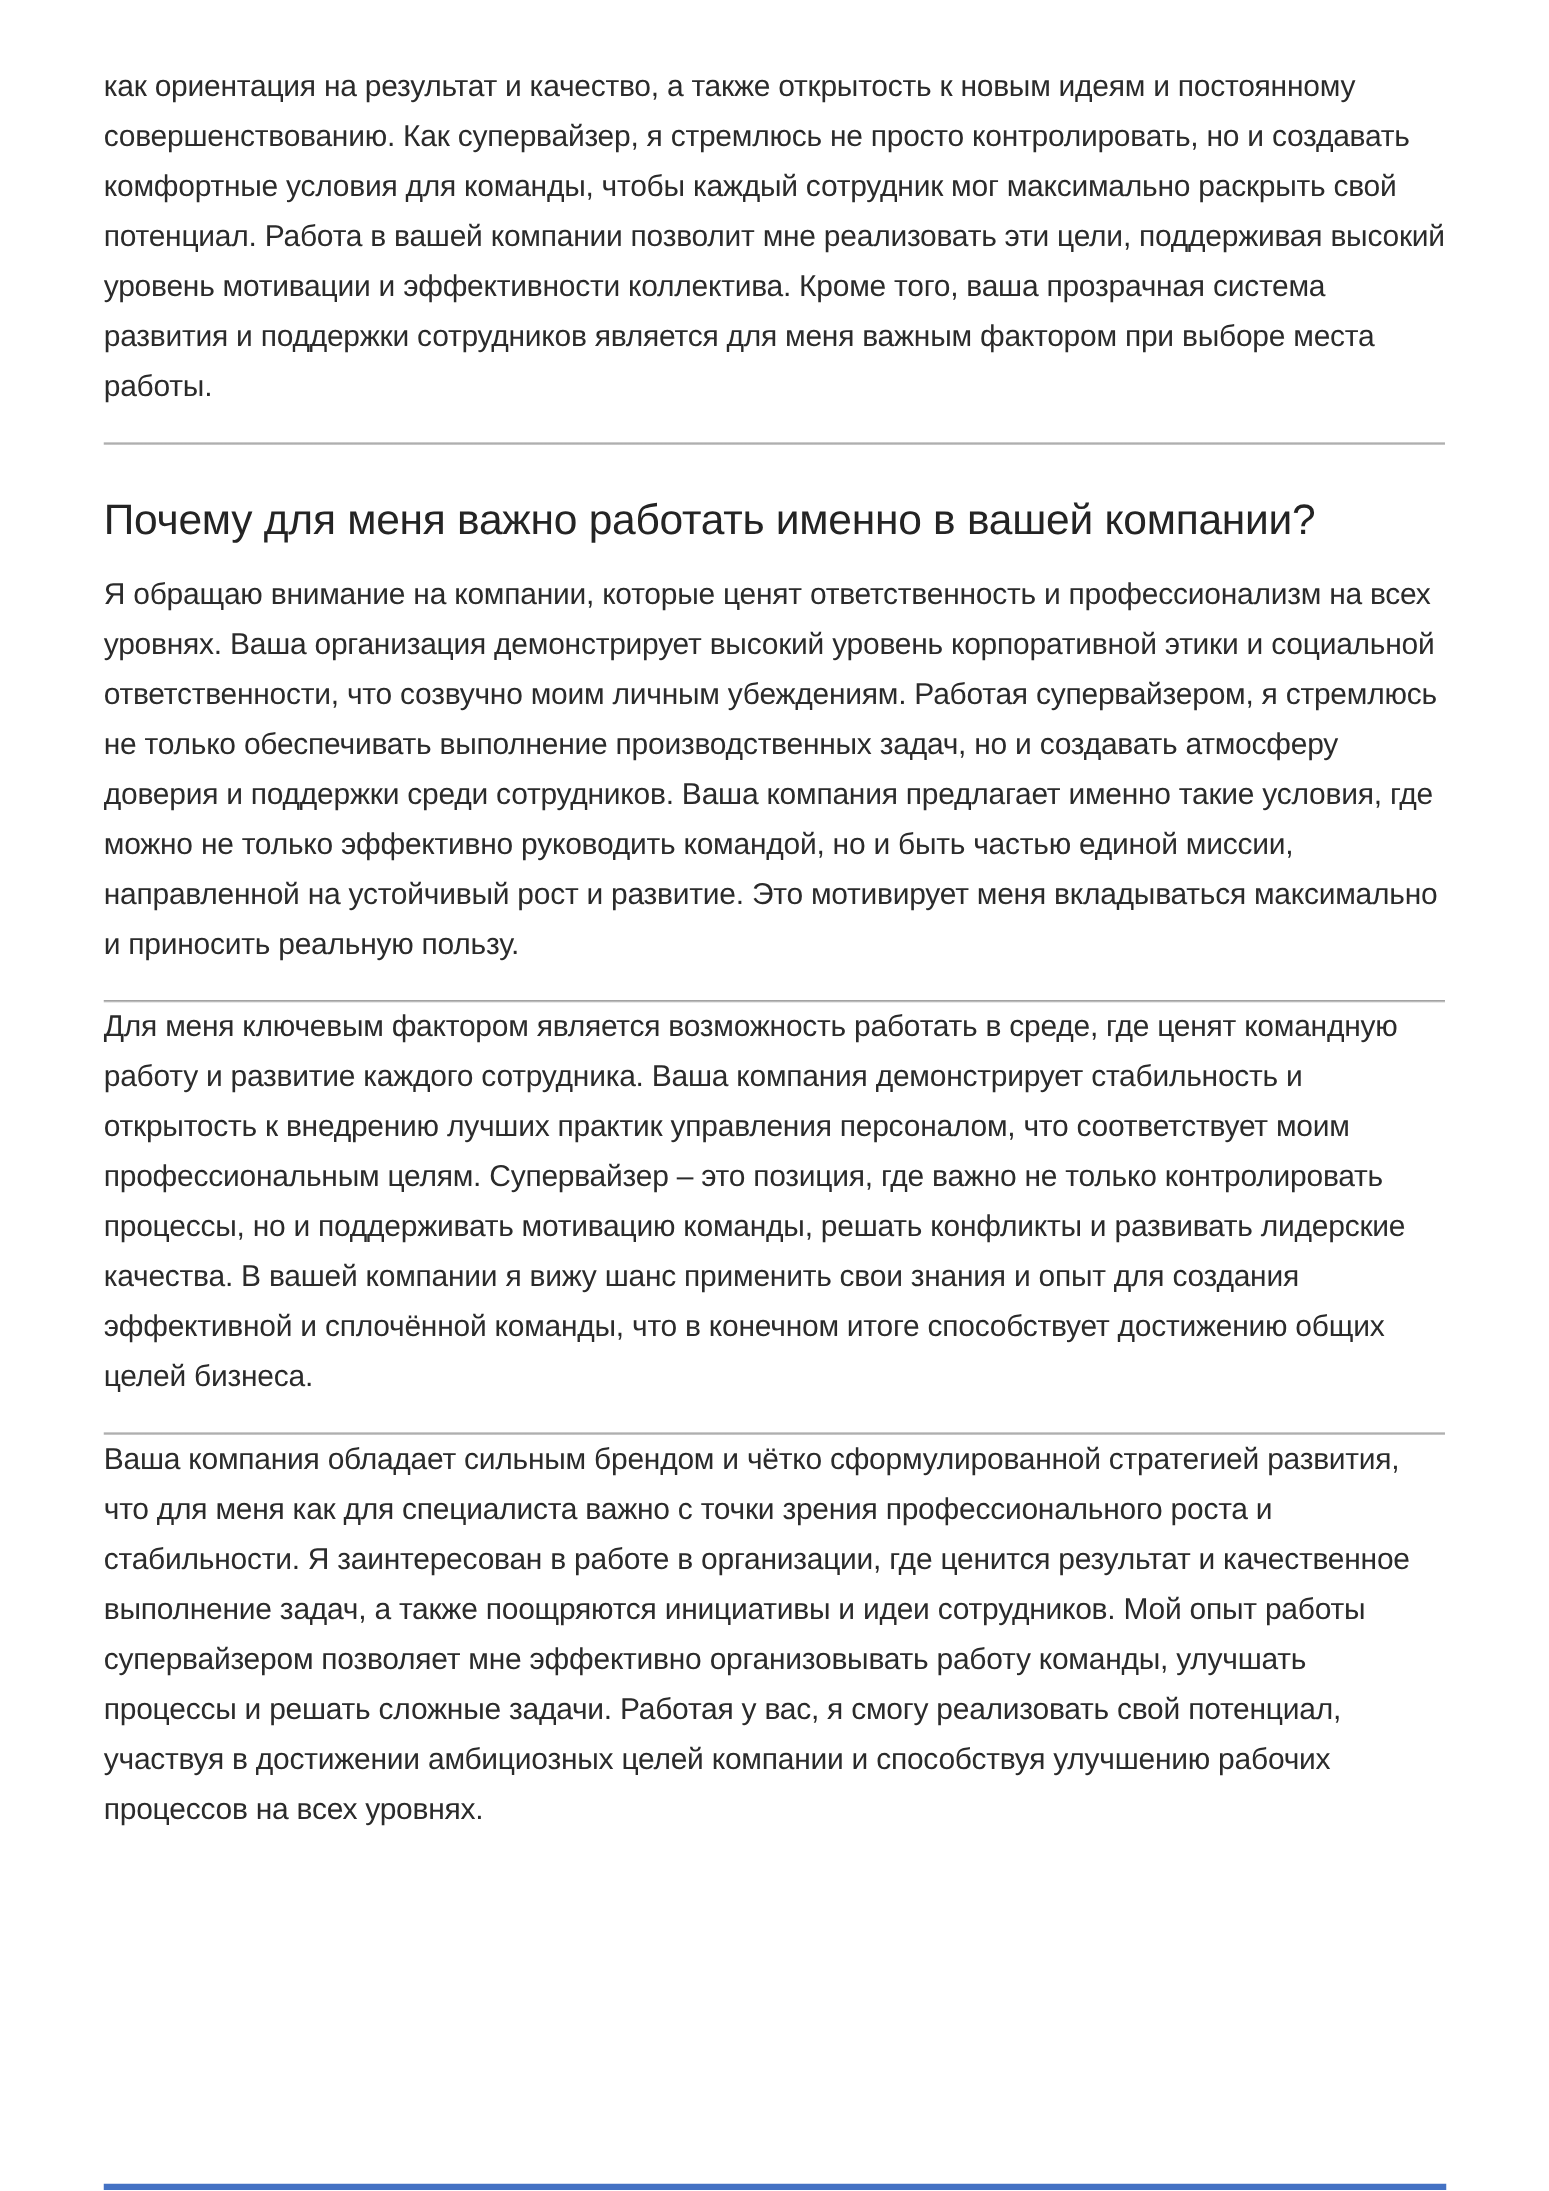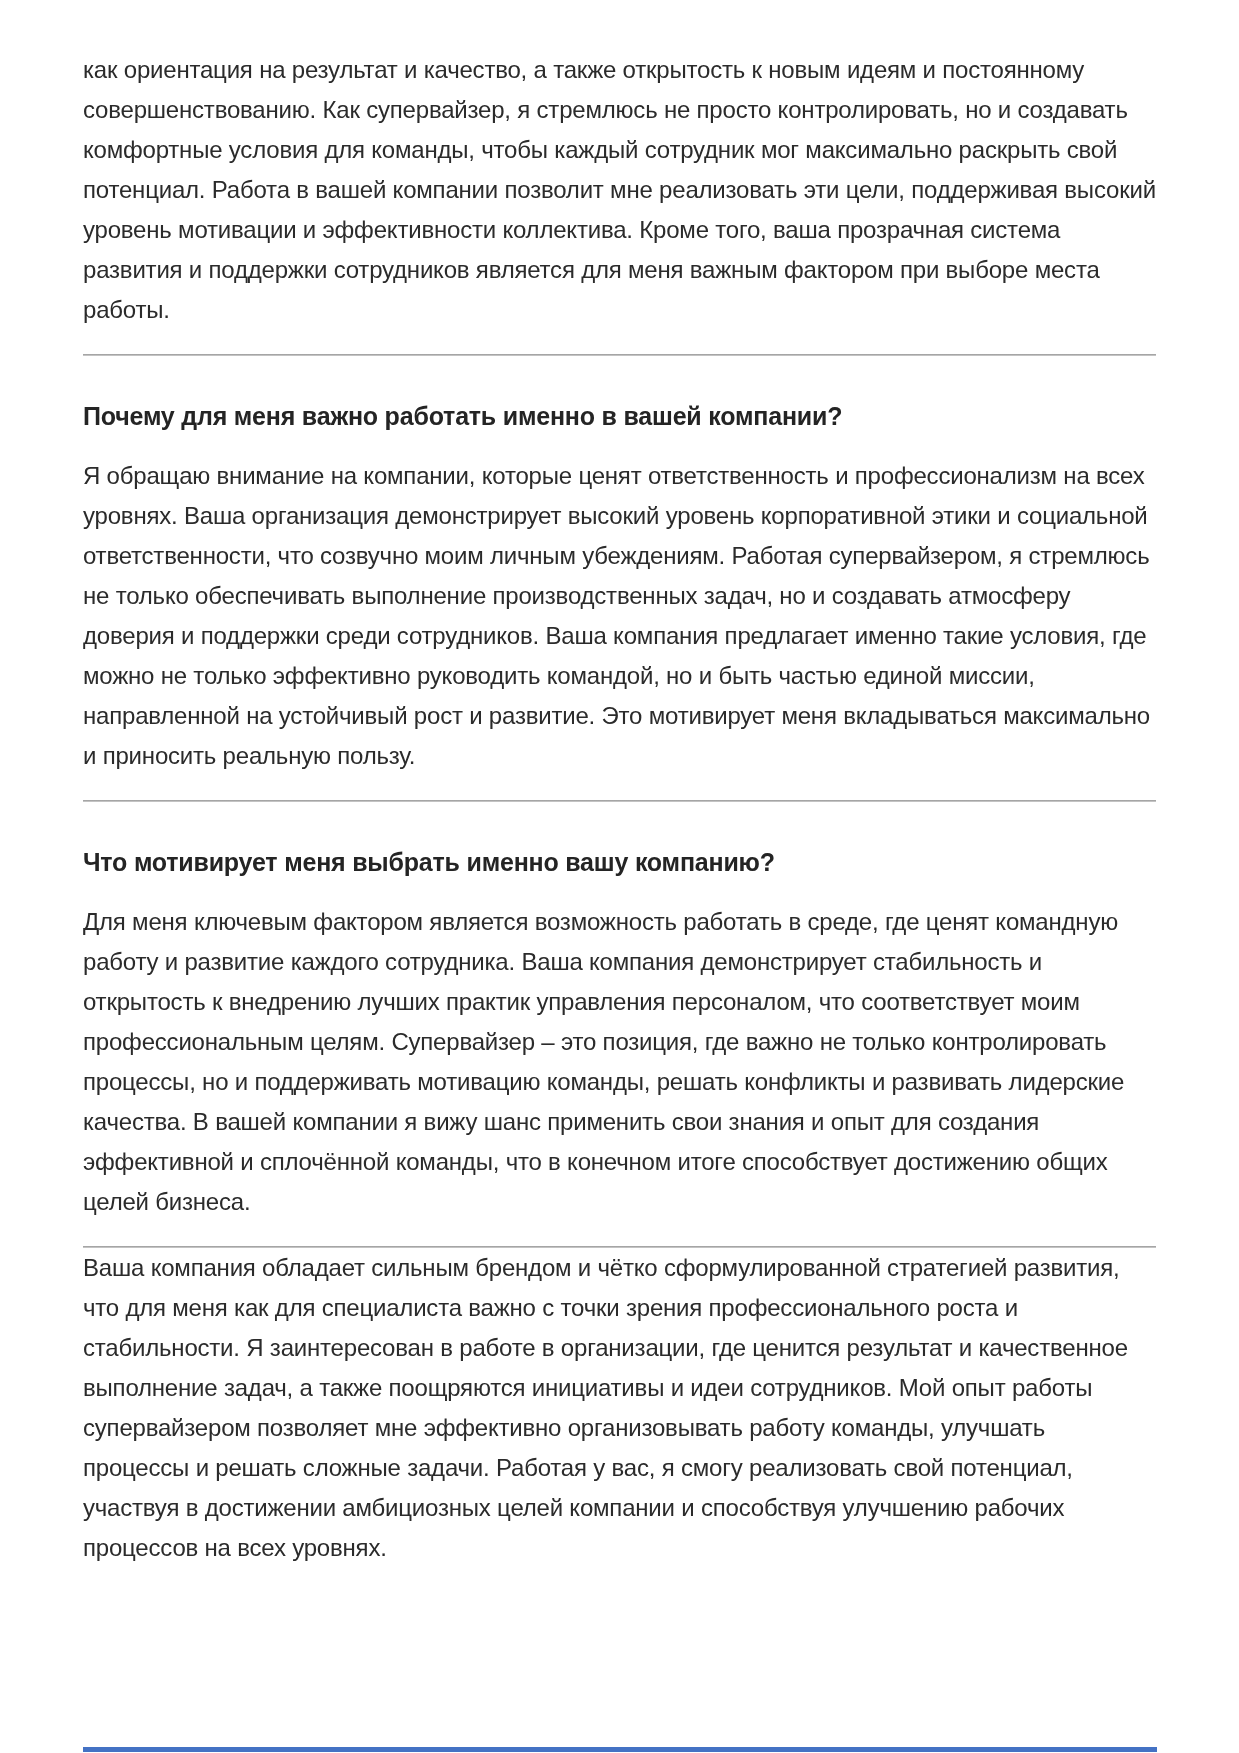--- a/index.html
+++ b/index.html
@@ -25,23 +25,23 @@
     margin: 0;
     text-align: left;
   }
   .divider {
     border: 0;
     height: 2px;
     margin: 24px 0 0 0;
     background: linear-gradient(to bottom, #979797, #d2d2d2);
   }
   .heading {
-    font-size: 25px;
+    font-size: 34px;
     line-height: 40px;
-    font-weight: bold;
+    font-weight: normal;
     color: #242424;
     margin: 40px 0 20px 0;
     letter-spacing: -0.2px;
   }
   .accent-line {
     position: absolute;
     left: 83px;
     right: 82px;
     bottom: 1px;
     height: 5px;
@@ -52,21 +52,20 @@
 
 <div class="doc">
 
   <p class="para">как ориентация на результат и качество, а также открытость к новым идеям и постоянному совершенствованию. Как супервайзер, я стремлюсь не просто контролировать, но и создавать комфортные условия для команды, чтобы каждый сотрудник мог максимально раскрыть свой потенциал. Работа в вашей компании позволит мне реализовать эти цели, поддерживая высокий уровень мотивации и эффективности коллектива. Кроме того, ваша прозрачная система развития и поддержки сотрудников является для меня важным фактором при выборе места работы.</p>
 
   <hr class="divider">
   <h2 class="heading">Почему для меня важно работать именно в вашей компании?</h2>
   <p class="para">Я обращаю внимание на компании, которые ценят ответственность и профессионализм на всех уровнях. Ваша организация демонстрирует высокий уровень корпоративной этики и социальной ответственности, что созвучно моим личным убеждениям. Работая супервайзером, я стремлюсь не только обеспечивать выполнение производственных задач, но и создавать атмосферу доверия и поддержки среди сотрудников. Ваша компания предлагает именно такие условия, где можно не только эффективно руководить командой, но и быть частью единой миссии, направленной на устойчивый рост и развитие. Это мотивирует меня вкладываться максимально и приносить реальную пользу.</p>
 
   <hr class="divider">
-  <h2 class="heading">Что мотивирует меня выбрать именно вашу компанию?</h2>
   <p class="para">Для меня ключевым фактором является возможность работать в среде, где ценят командную работу и развитие каждого сотрудника. Ваша компания демонстрирует стабильность и открытость к внедрению лучших практик управления персоналом, что соответствует моим профессиональным целям. Супервайзер – это позиция, где важно не только контролировать процессы, но и поддерживать мотивацию команды, решать конфликты и развивать лидерские качества. В вашей компании я вижу шанс применить свои знания и опыт для создания эффективной и сплочённой команды, что в конечном итоге способствует достижению общих целей бизнеса.</p>
 
   <hr class="divider">
   <p class="para">Ваша компания обладает сильным брендом и чётко сформулированной стратегией развития, что для меня как для специалиста важно с точки зрения профессионального роста и стабильности. Я заинтересован в работе в организации, где ценится результат и качественное выполнение задач, а также поощряются инициативы и идеи сотрудников. Мой опыт работы супервайзером позволяет мне эффективно организовывать работу команды, улучшать процессы и решать сложные задачи. Работая у вас, я смогу реализовать свой потенциал, участвуя в достижении амбициозных целей компании и способствуя улучшению рабочих процессов на всех уровнях.</p>
 
 </div>
 
 <div class="accent-line" style="background: rgb(68, 114, 196);"></div>
 
 </body></html>

